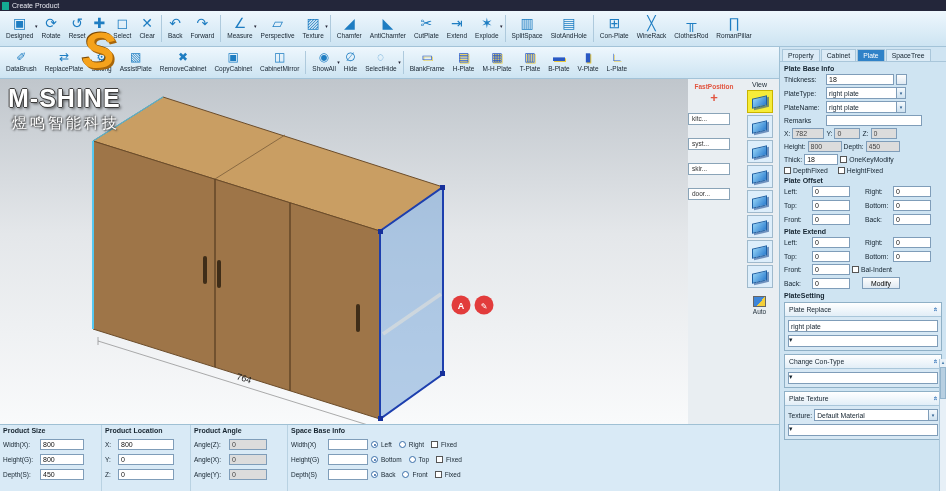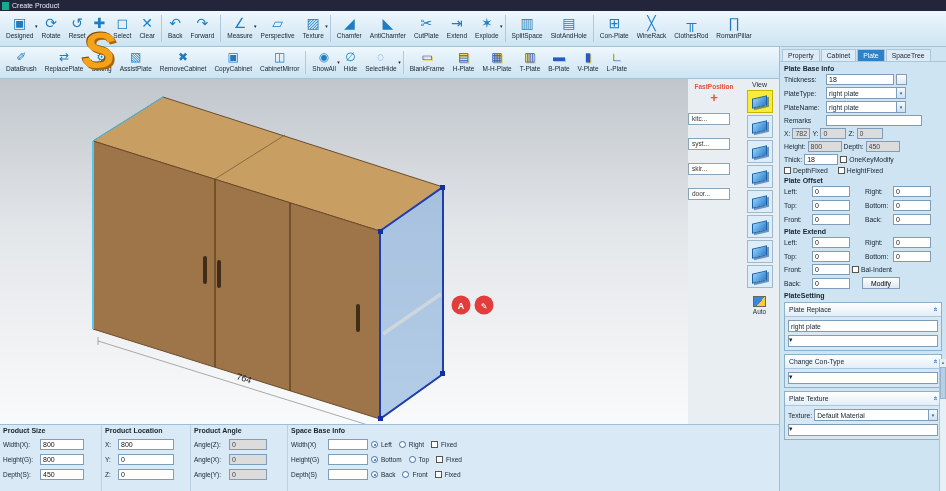--- a/index.html
+++ b/index.html
@@ -61,21 +61,21 @@
   
   .bottompanel{height:67px;border-top:1px solid #9fc0d4;background:#d9eaf6;display:flex;font-size:6.5px;color:#16242f;}
   .bp-col{padding:2px 3px;border-right:1px solid #b9d2e2;display:flex;flex-direction:column;}
   .bp-c1{width:105px;} .bp-c2{width:102px;} .bp-c3{width:89px;} .bp-c4{width:97px;} .bp-c5{flex:1;border-right:none;}
   .bp-title{font-weight:bold;font-size:7px;margin-bottom:1px;}
   .bp-row{display:flex;align-items:center;gap:3px;margin-top:4px;}
   .bp-row .lb{white-space:nowrap;}
   .bp-c2 .lb{min-width:34px;} .bp-c3 .lb{min-width:10px;} .bp-c4 .lb{min-width:32px;} .bp-c5 .lb{min-width:34px;}
   .inp{height:11px;border:1px solid #7f9db9;background:#fff;font-size:7px;padding:0 2px;color:#111;font-family:"Liberation Sans",sans-serif;}
   .inp.disabled{background:#dcdcdc;color:#444;}
-  .w26{width:26px;}.w30{width:18px;}.w34{width:34px;}.w38{width:38px;}.w40{width:40px;}.w44{width:44px;}.w56{width:56px;}.w68{width:68px;}.w80{width:80px;}.w96{width:96px;}
+  .w26{width:26px;}.w30{width:32px;}.w34{width:34px;}.w38{width:38px;}.w40{width:40px;}.w44{width:44px;}.w56{width:56px;}.w68{width:68px;}.w80{width:80px;}.w96{width:96px;}
   .radio{width:7px;height:7px;border:1px solid #3a6ea8;border-radius:50%;background:#fff;position:relative;flex:none;cursor:pointer;}
   .radio.checked::after{content:"";position:absolute;inset:1.5px;background:#2d62a5;border-radius:50%;}
   .chk{width:7px;height:7px;border:1px solid #555;background:#fff;flex:none;cursor:pointer;}
   .optlb{margin-right:4px;}
 
   
   .proppanel{width:167px;background:#cfe4f2;border-left:1px solid #9fc0d4;font-size:6.8px;color:#14232f;
     display:flex;flex-direction:column;overflow:hidden;position:relative;}
   .ptabs{display:flex;padding:2px 2px 0;gap:1px;border-bottom:1px solid #a9c6da;flex:none;}
   .ptab{padding:2px 5px;background:#dcebf6;border:1px solid #a9c6da;border-bottom:none;cursor:pointer;white-space:nowrap;}
@@ -758,15 +758,17 @@
 
       <div class="pscroll">
         <span class="sarr">▴</span>
         <div class="pthumb"></div>
       </div>
     </div>
   </div>
 
   <div class="logo">
     <span class="logo-mark">S</span>
+    <span class="logo-brand">M-SHINE</span>
+    <span class="logo-sub">煜鸣智能科技</span>
   </div>
 
 </div>
 
 </body></html>

